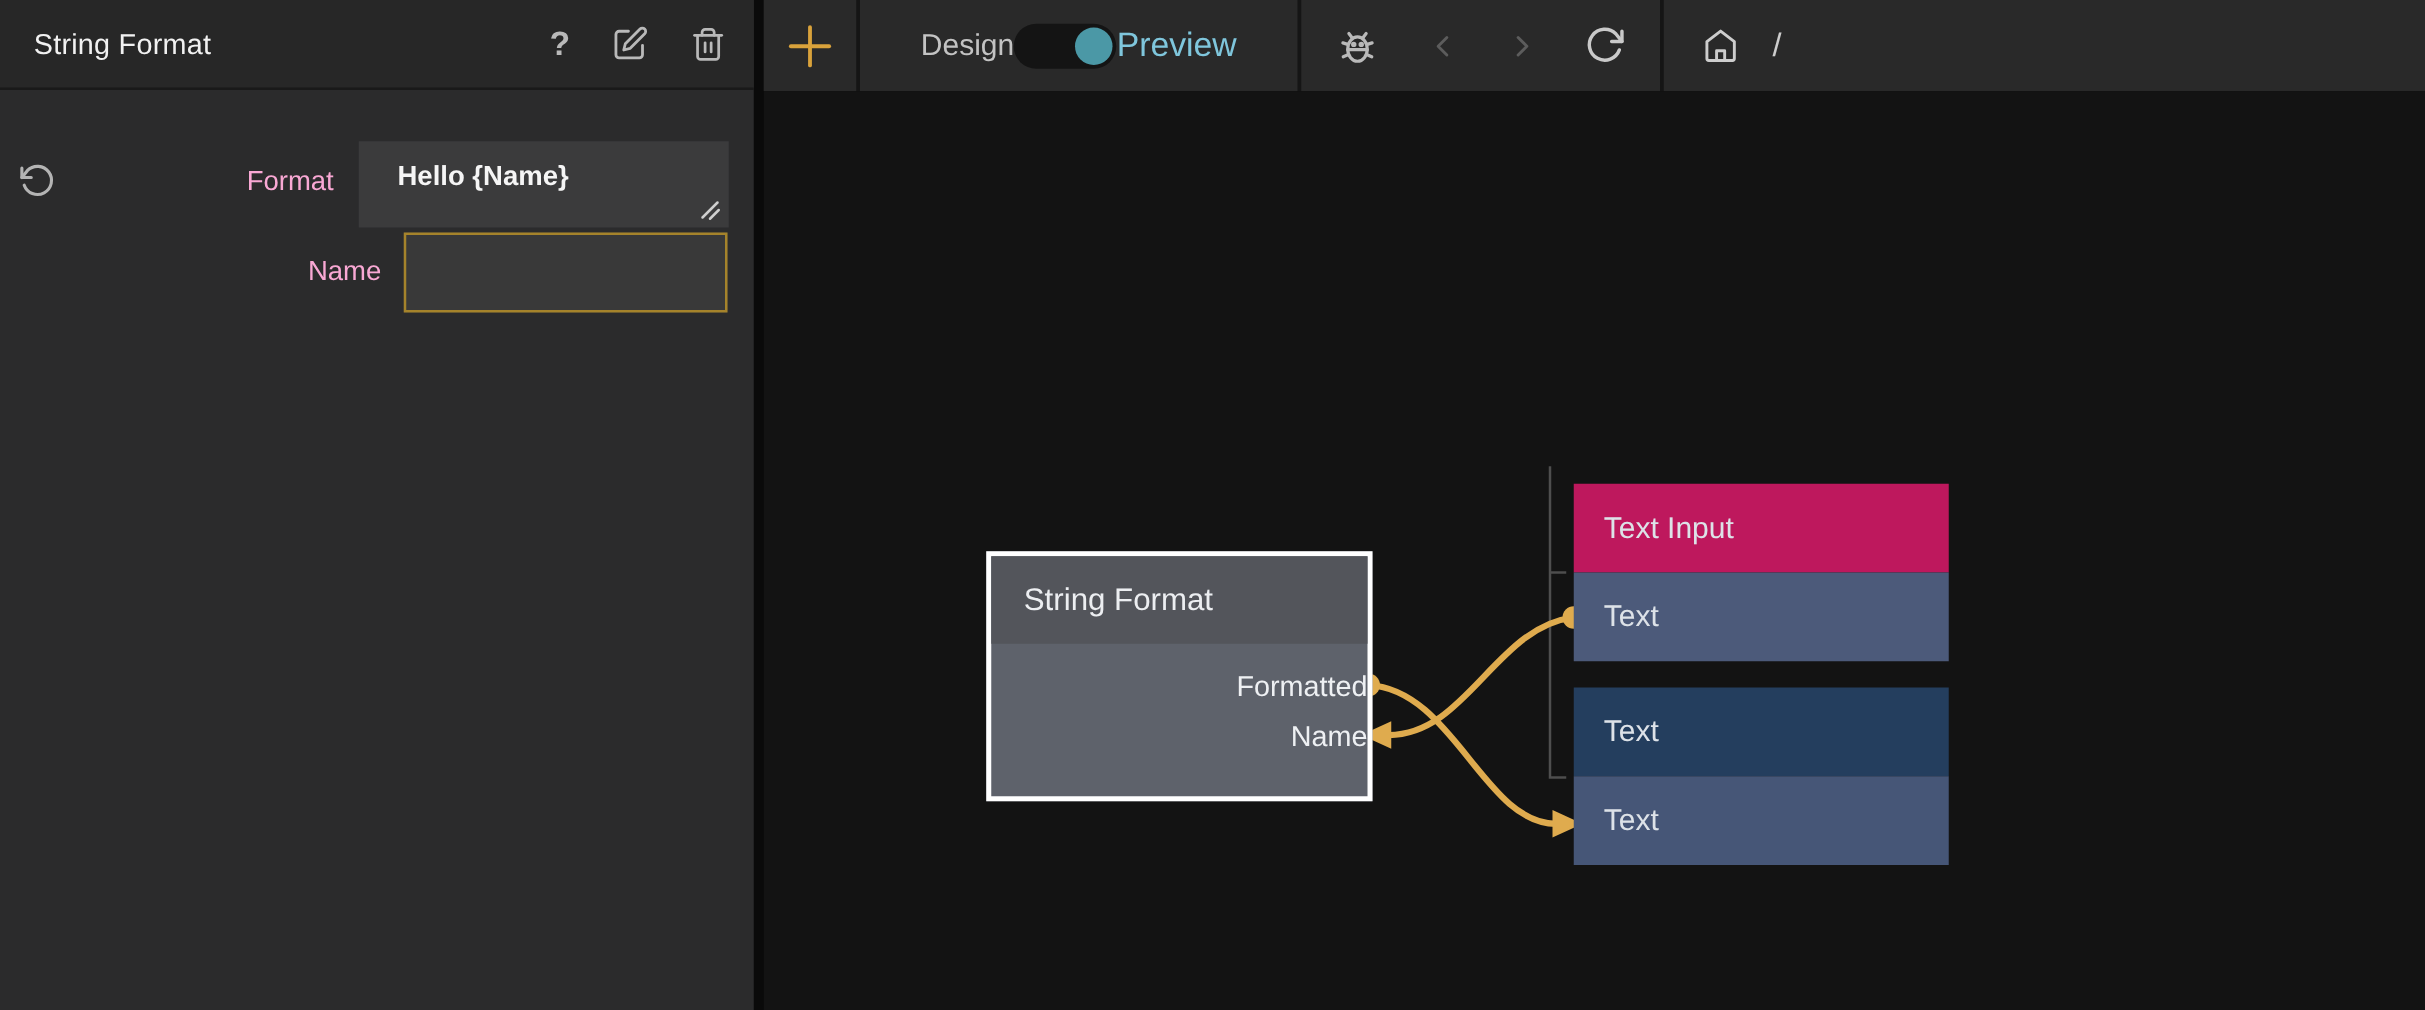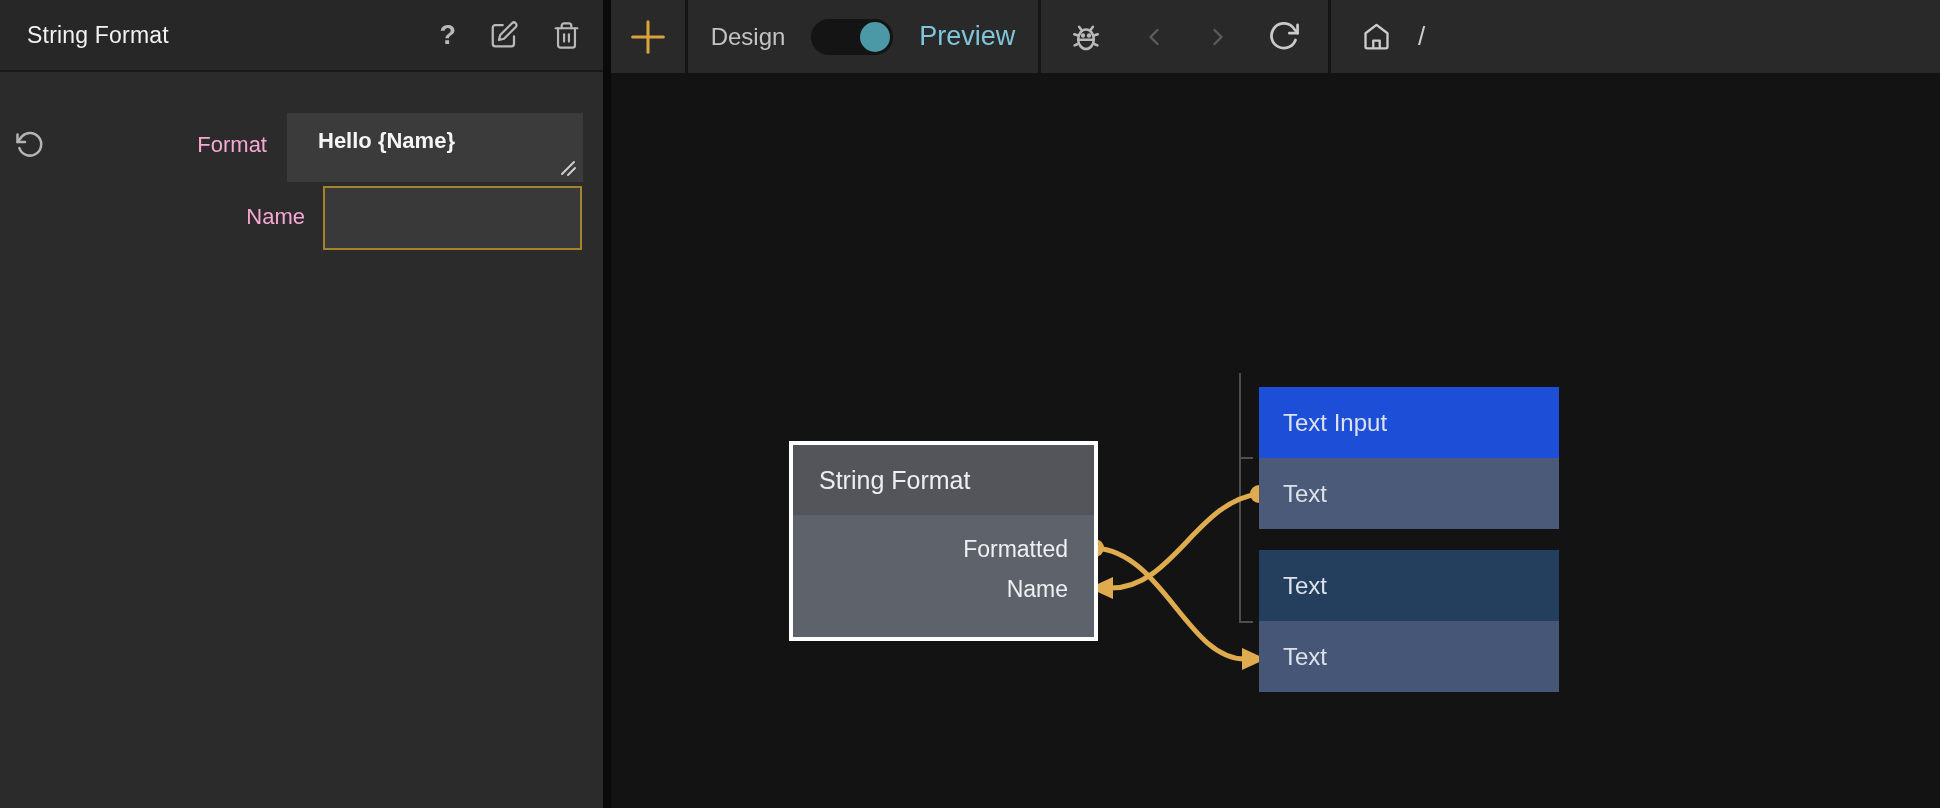--- a/index.html
+++ b/index.html
@@ -35,21 +35,21 @@
               box-sizing:border-box;background:#393939;border:2px solid #a5832b;
               color:#f0f0f0;font-size:22px;font-family:"Liberation Sans",sans-serif;
               padding:0 14px;outline:none;}
 
   
   .main{position:absolute;left:611px;top:0;width:1329px;height:808px;}
   .toolbar{position:absolute;left:0;top:0;width:1329px;height:73px;background:#151515;
            display:flex;gap:3px;}
   .tb-section{background:#292929;height:73px;display:flex;align-items:center;}
   .tb-plus{width:74px;justify-content:center;}
-  .tb-mode{width:350px;justify-content:center;gap:26px;}
+  .tb-mode{width:350px;justify-content:center;}
   .tb-nav{width:287px;justify-content:center;gap:36px;}
   .tb-path{flex:1;padding-left:30px;gap:26px;}
   .design-label{color:#c3c3c3;font-size:24px;}
   .preview-label{color:#7fc6dc;font-size:27px;font-weight:500;}
   .toggle{position:relative;width:82px;height:36px;background:#141414;border-radius:18px;
           cursor:pointer;}
   .toggle-knob{position:absolute;right:3px;top:3px;width:30px;height:30px;border-radius:50%;
                background:#4b98a6;}
   .path-slash{color:#cdcdcd;font-size:26px;}
   .dim{color:#5c5c5c;}
@@ -57,31 +57,31 @@
   
   .canvas{position:absolute;left:0;top:73px;width:1329px;height:735px;background:#131313;}
   .wires{position:absolute;left:0;top:0;width:1329px;height:735px;}
 
   .node{position:absolute;color:#dde2e8;font-size:24px;}
   .node-row{display:flex;align-items:center;padding-left:24px;box-sizing:border-box;height:71px;}
   .node-page{left:608px;top:222px;width:301px;}
   .node-page .node-row{background:#20395a;}
   .node-textinput{left:648px;top:314px;width:300px;}
   .node-text{left:648px;top:477px;width:300px;}
-  .hdr-blue{background:#1d4ed8;text-align:center;}
+  .hdr-blue{background:#be185d;text-align:center;}
   .hdr-blue2{background:#243e5e;}
   .sub-blue{background:#4c5a7a;}
   .sub-blue2{background:#465677;}
 
   .node-sf{left:178px;top:368px;width:301px;border:4px solid #ffffff;background:#5e626b;}
   .sf-header{height:70px;background:#53555b;display:flex;align-items:center;
              padding-left:26px;font-size:25px;color:#eceef1;}
   .sf-body{height:108px;padding-top:14px;box-sizing:content-box;}
   .sf-port{height:40px;display:flex;align-items:center;justify-content:flex-end;
-           padding-right:26px;font-size:23px;color:#eef0f3;}
+           font-size:23px;color:#eef0f3;}
 </style>
 </head>
 <body>
 
 <div class="app">
 
   <aside class="panel">
     <div class="panel-header">
       <div class="panel-title">String Format</div>
       <div class="panel-header-icons">

